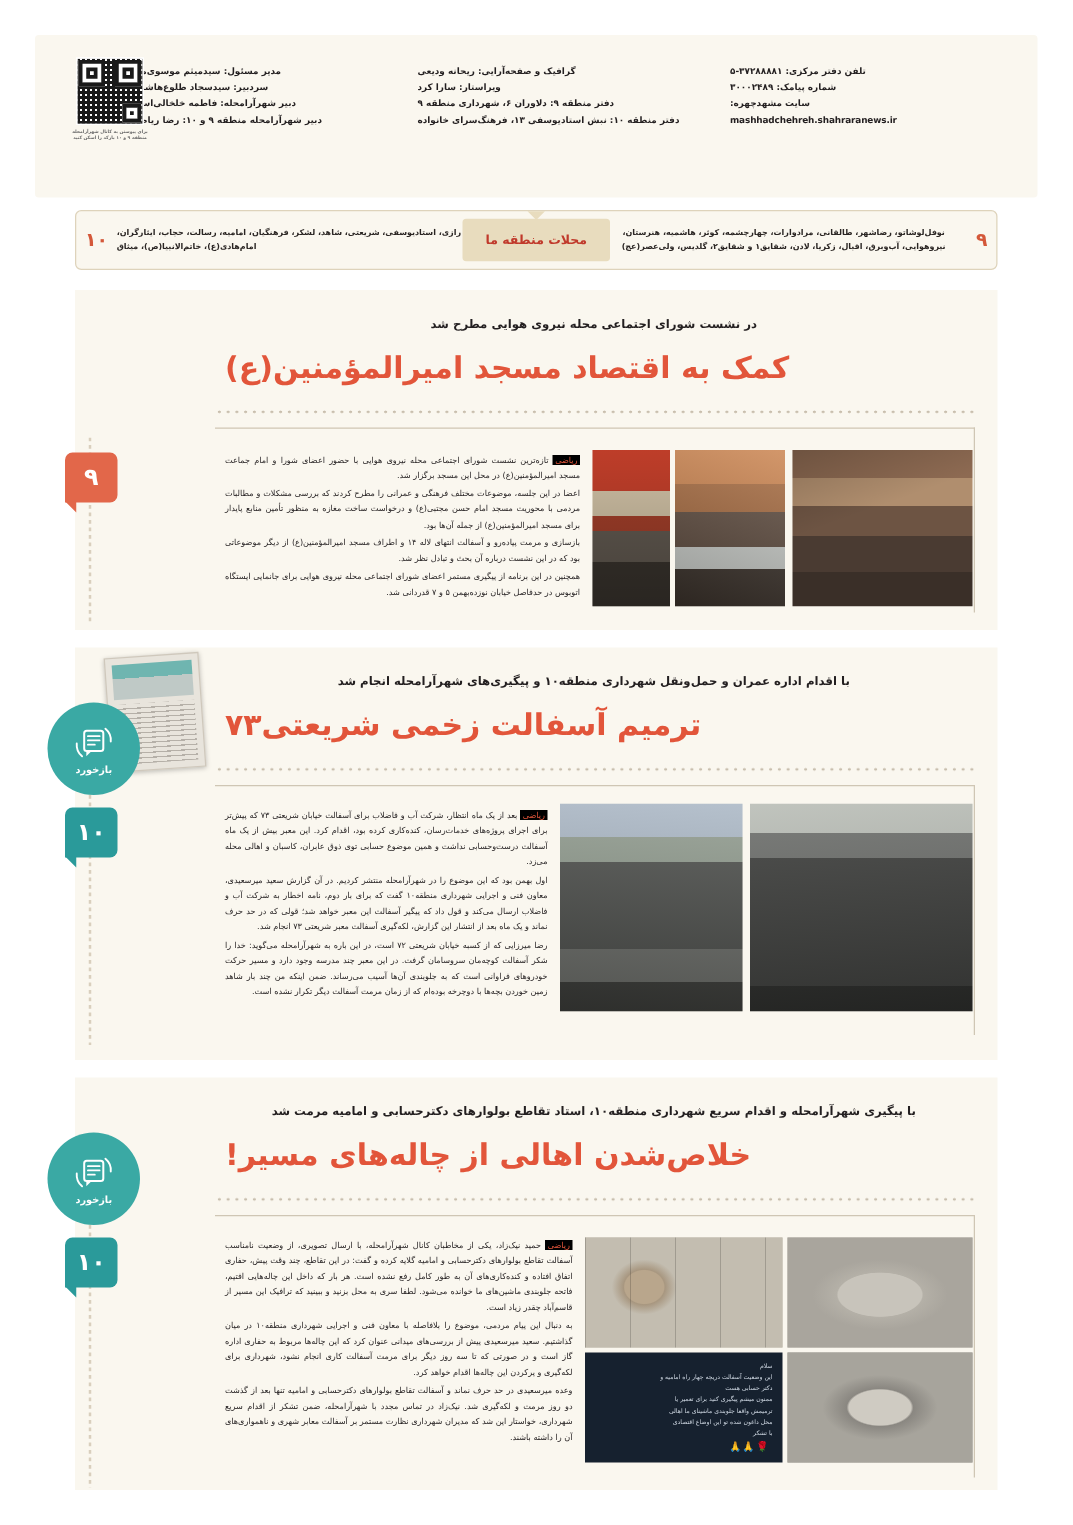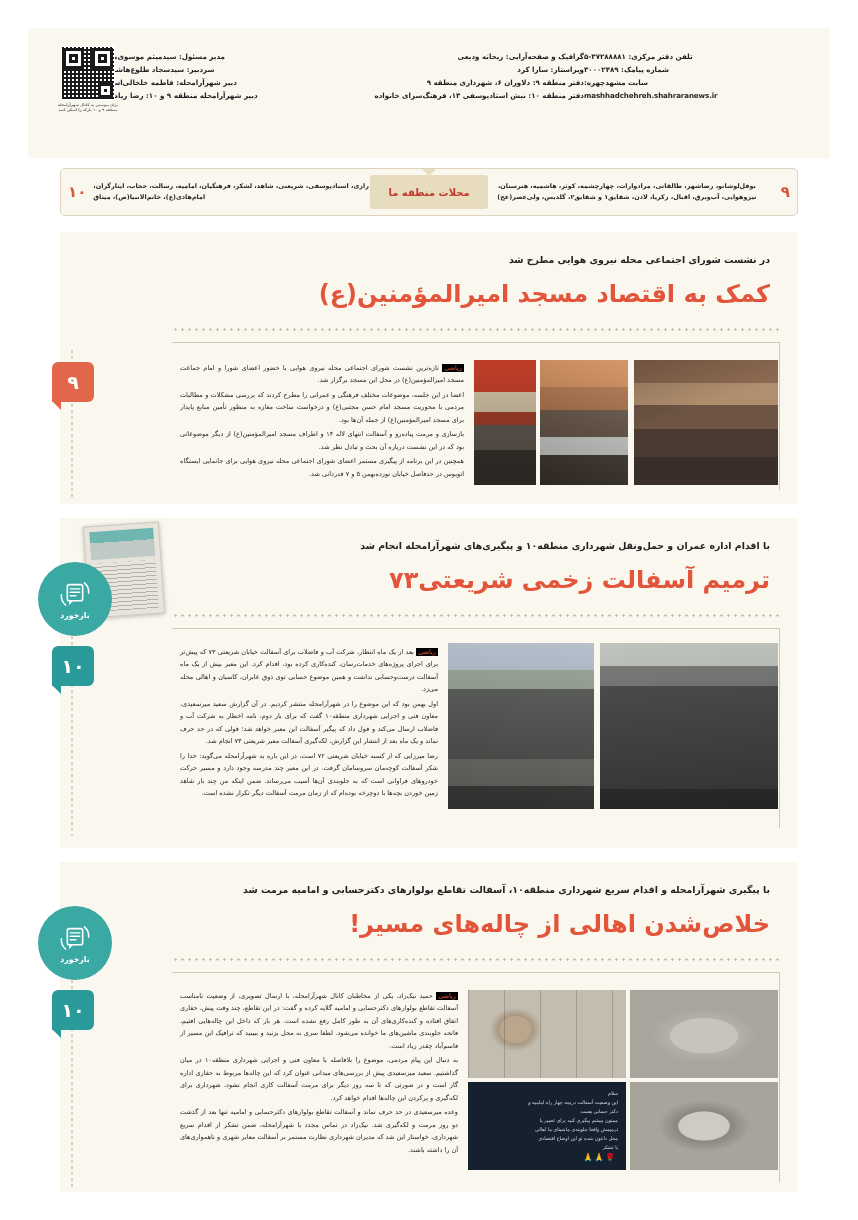--- a/index.html
+++ b/index.html
@@ -40,21 +40,21 @@
   .mast-col {
     text-align: left;
     direction: rtl;
     font-size: 7.1px;
     line-height: 1.85;
     color: #231f20;
     font-weight: bold;
     letter-spacing: -0.1px;
   }
   .mast-col.c1 { width: 222px; text-align: left; padding-right: 4px; }
-  .mast-col.c2 { width: 250px; text-align: right; }
+  .mast-col.c2 { width: 250px; text-align: left; }
   .mast-col.c3 { width: 240px; text-align: left; padding-left: 10px;}
   .mast-col .line { white-space: nowrap; }
   .mast-col.c3 .line { direction: ltr; text-align: left; }
 
   .qr-wrap {
     position: absolute;
     top: 18px;
     left: 28px;
     width: 64px;
     text-align: center;
@@ -175,31 +175,32 @@
   }
   .art1 { top: 232px; height: 272px; }
   .art2 { top: 518px; height: 330px; }
   .art3 { top: 862px; height: 330px; }
 
   .kicker {
     position: absolute;
     top: 22px;
     right: 28px;
     left: 120px;
+    text-align: center;
     font-size: 9.4px;
     font-weight: bold;
     color: #231f20;
     letter-spacing: -0.2px;
   }
   .headline {
     position: absolute;
     top: 46px;
     right: 28px;
     left: 120px;
-    text-align: right;
+    text-align: left;
     font-size: 24px;
     font-weight: bold;
     color: #e2553a;
     letter-spacing: -0.6px;
     line-height: 1.4;
   }
   .dots-rule {
     position: absolute;
     top: 96px;
     right: 18px;
@@ -503,21 +504,21 @@
     <div class="photo p-road2" style="top:125px; right:204px; width:146px; height:166px;"></div>
 
     <div class="body-text" style="top:128px; right:360px; left:120px;">
       <p><span class="lead-tag">ریاضی</span> <span>بعد از یک ماه انتظار، شرکت آب و فاضلاب برای آسفالت خیابان شریعتی ۷۳ که پیش‌تر برای اجرای پروژه‌های خدمات‌رسان، کنده‌کاری کرده بود، اقدام کرد. این معبر بیش از یک ماه آسفالت درست‌وحسابی نداشت و همین موضوع حسابی توی ذوق عابران، کاسبان و اهالی محله می‌زد.</span></p>
       <p>اول بهمن بود که این موضوع را در شهرآرامحله منتشر کردیم. در آن گزارش سعید میرسعیدی، معاون فنی و اجرایی شهرداری منطقه۱۰ گفت که برای بار دوم، نامه اخطار به شرکت آب و فاضلاب ارسال می‌کند و قول داد که پیگیر آسفالت این معبر خواهد شد؛ قولی که در حد حرف نماند و یک ماه بعد از انتشار این گزارش، لکه‌گیری آسفالت معبر شریعتی ۷۳ انجام شد.</p>
       <p>رضا میرزایی که از کسبه خیابان شریعتی ۷۲ است، در این باره به شهرآرامحله می‌گوید: خدا را شکر آسفالت کوچه‌مان سروسامان گرفت. در این معبر چند مدرسه وجود دارد و مسیر حرکت خودروهای فراوانی است که به جلوبندی آن‌ها آسیب می‌رساند. ضمن اینکه من چند بار شاهد زمین خوردن بچه‌ها با دوچرخه بوده‌ام که از زمان مرمت آسفالت دیگر تکرار نشده است.</p>
     </div>
   </div>
 
   <div class="article art3">
-    <div class="kicker">با پیگیری شهرآرامحله و اقدام سریع شهرداری منطقه۱۰، آسفالت تقاطع بولوارهای دکترحسابی و امامیه مرمت شد</div>
+    <div class="kicker">با پیگیری شهرآرامحله و اقدام سریع شهرداری منطقه۱۰، استاد تقاطع بولوارهای دکترحسابی و امامیه مرمت شد</div>
     <div class="headline">خلاص‌شدن اهالی از چاله‌های مسیر!</div>
     <div class="dots-rule"></div>
     <div class="hair-rule"></div>
     <div class="vline" style="height:210px;"></div>
 
     <div class="badge-circle teal">
       <svg class="badge-icon" viewBox="0 0 40 34">
         <rect x="11" y="6" width="18" height="19" rx="2.4" fill="none" stroke="#ffffff" stroke-width="1.9"></rect>
         <line x1="14.5" y1="11" x2="25.5" y2="11" stroke="#ffffff" stroke-width="1.7" stroke-linecap="round"></line>
         <line x1="14.5" y1="15" x2="25.5" y2="15" stroke="#ffffff" stroke-width="1.7" stroke-linecap="round"></line>

